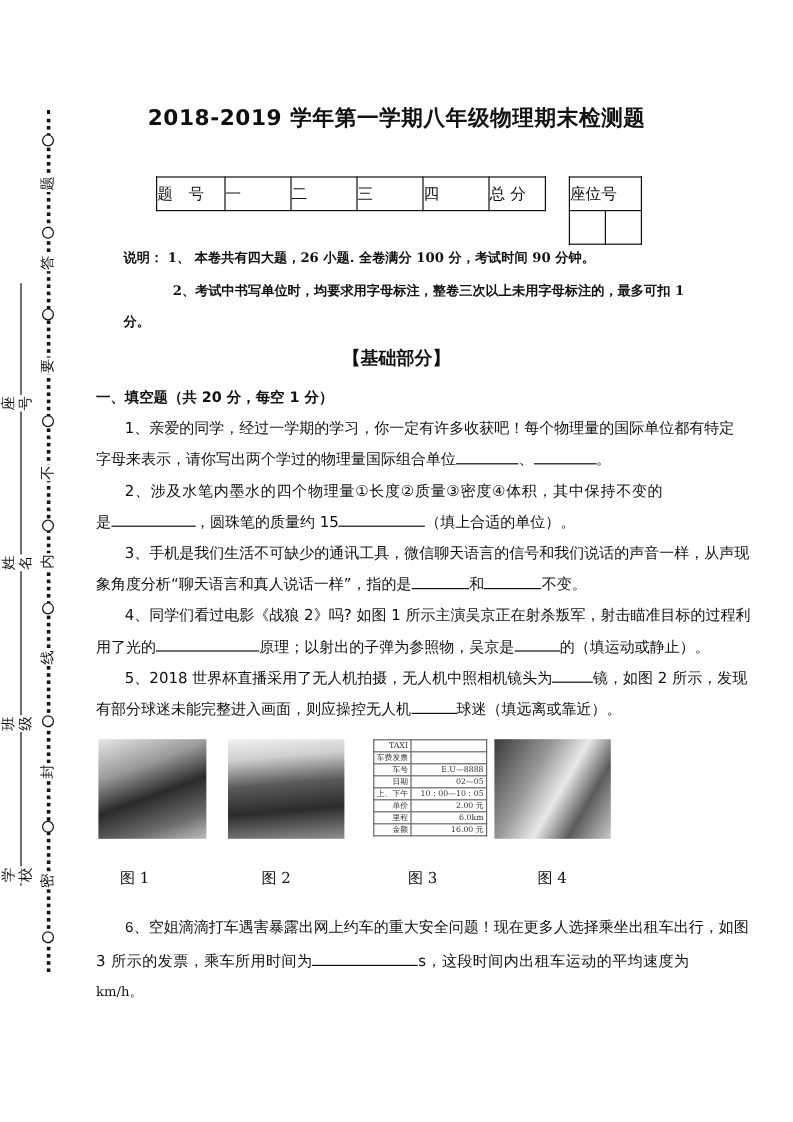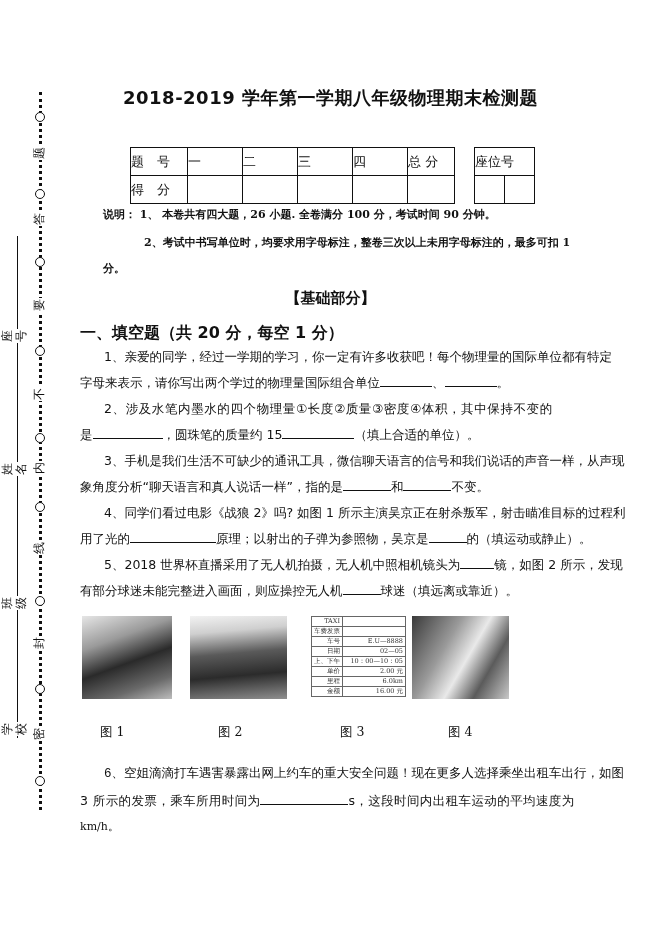--- a/index.html
+++ b/index.html
@@ -15,21 +15,21 @@
 
   .title { left:0; width:661px; top:86px; text-align:center; font-size:18px; font-weight:bold; letter-spacing:0.5px; }
 
   table.score { position:absolute; border-collapse:collapse; font-size:13px; }
   table.score td { border:1px solid #111; height:27px; padding:0; }
   .t1 { left:130px; top:147px; }
   .t2 { left:474px; top:147px; }
 
   .note { font-size:11px; line-height:14px; white-space:nowrap; font-family:"DejaVu Serif", serif; }
   .section { left:0; width:661px; top:289px; text-align:center; font-size:15px; font-weight:bold; }
-  .qhead { left:80px; top:323px; font-size:16px; font-weight:bold; }
+  .qhead { left:80px; top:323px; font-size:12px; font-weight:bold; }
   .line { position:absolute; left:80px; font-size:12.5px; line-height:17px; white-space:nowrap; }
   .ind { left:104px; }
   .blank { display:inline-block; border-bottom:1px solid #111; height:12px; vertical-align:baseline; }
 
   .fig { position:absolute; top:616px; height:83px; }
   .fig1 { left:82px; width:90px; background:linear-gradient(160deg,#e6e6e6 0%,#9a9a9a 30%,#2a2a2a 55%,#6a6a6a 80%,#bdbdbd 100%); }
   .fig2 { left:190px; width:97px; background:linear-gradient(175deg,#f2f2f2 0%,#cfcfcf 20%,#5a5a5a 45%,#2b2b2b 70%,#8f8f8f 100%); }
   .fig4 { left:412px; width:97px; background:linear-gradient(120deg,#3a3a3a 0%,#9a9a9a 35%,#e9e9e9 55%,#5b5b5b 75%,#c9c9c9 100%); }
   .figcap { position:absolute; top:724px; font-size:12.5px; font-family:"DejaVu Serif", serif;text-align:right; }
 
@@ -71,28 +71,20 @@
 
 <table class="score t1">
   <tbody>
       <tr>
     <td style="width:56px;">题　号</td>
     <td style="width:54px;">一</td>
     <td style="width:54px;">二</td>
     <td style="width:54px;">三</td>
     <td style="width:54px;">四</td>
     <td style="width:46px;">总 分</td>
-  </tr>
-  <tr>
-    <td>得　分</td>
-    <td></td>
-    <td></td>
-    <td></td>
-    <td></td>
-    <td></td>
   </tr>
 </tbody>
   </table>
 
 <table class="score t2">
   <tbody>
       <tr>
     <td colspan="2" style="width:58px;">座位号</td>
   </tr>
   <tr>

